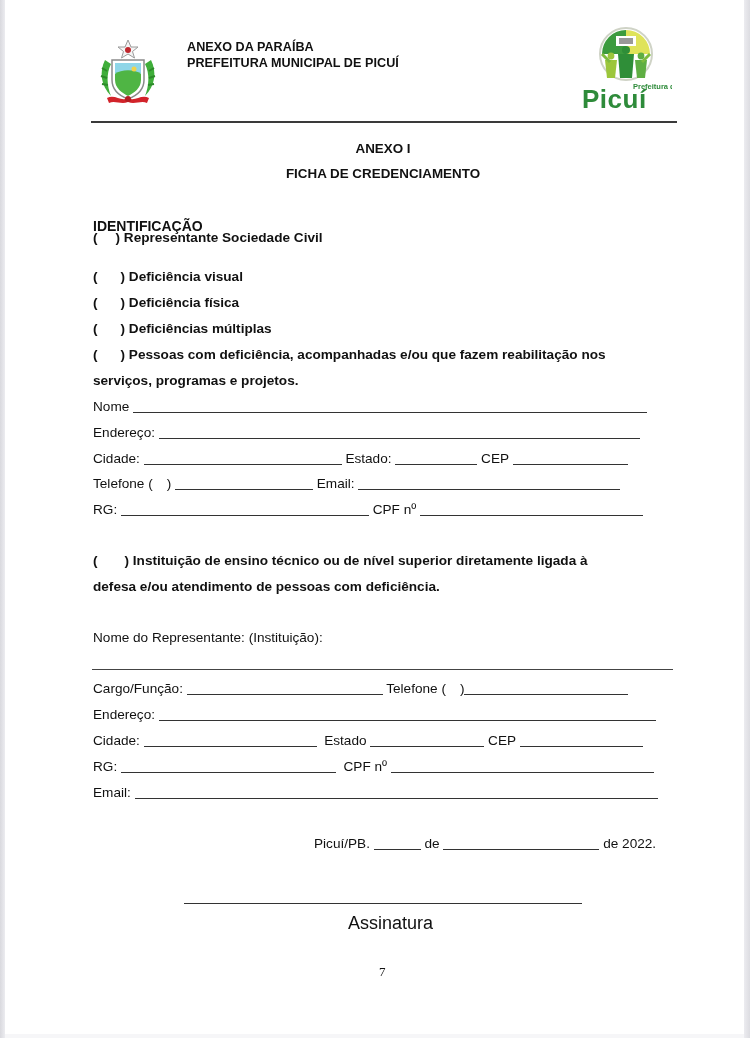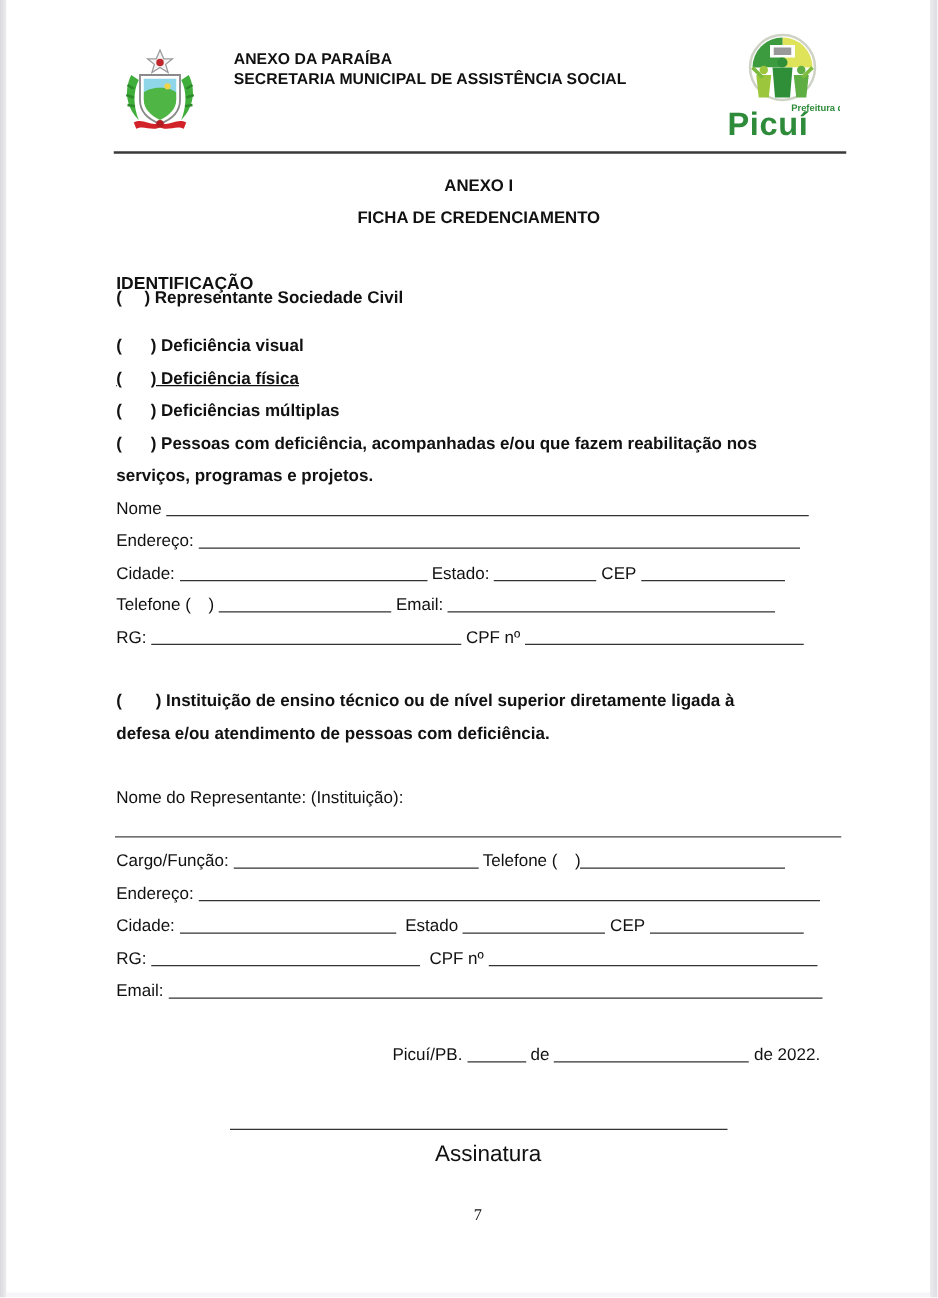--- a/index.html
+++ b/index.html
@@ -107,21 +107,21 @@
     <path d="M18,36 C24,31 38,31 44,36 L44,42 C44,50 37,55 31,58 C25,55 18,50 18,42 Z" fill="#4fb544"></path>
     <circle cx="37" cy="31" r="2.5" fill="#f1d34a"></circle>
 
     <path d="M10,60 C18,56 24,64 31,60 C38,64 44,56 52,60 L50,65 C44,62 38,67 31,64 C24,67 18,62 12,65 Z" fill="#d2232a"></path>
     <circle cx="31" cy="61" r="3" fill="#b21c22"></circle>
   </svg>
 </div>
 
 <div class="header-text">
   <div>ANEXO DA PARAÍBA</div>
-  <div>SECRETARIA MUNICIPAL DE ASSISTÊNCIA SOCIAL</div>
+  <div>PREFEITURA MUNICIPAL DE PICUÍ</div>
 </div>
 
 <div class="logo">
   <svg width="92" height="86" viewBox="0 0 92 86">
     <circle cx="46" cy="30" r="26" fill="#ffffff" stroke="#cfd3c6" stroke-width="2"></circle>
     <path d="M46,6 A24,24 0 0 1 70,30 L46,30 Z" fill="#dfe35a"></path>
     <path d="M46,6 A24,24 0 0 0 22,30 L46,30 Z" fill="#3c9b3e"></path>
     <path d="M28,30 L64,30 L64,38 C58,50 34,50 28,38 Z" fill="#ffffff"></path>
     <rect x="36" y="12" width="20" height="10" fill="#ffffff"></rect>
     <rect x="39" y="14" width="14" height="6" fill="#555" opacity="0.6"></rect>
@@ -145,21 +145,21 @@
 <div class="title t-form">FICHA DE CREDENCIAMENTO</div>
 
 <div class="line bold" style="top:218px;font-size:14px;">IDENTIFICAÇÃO</div>
 
 <div class="line bold" style="top:230px;text-align:right;">
   <span>(</span><span style="display:inline-block;width:18px;"></span><span>) Representante Sociedade Civil</span>
 </div>
 <div class="line bold" style="top:269px;">
   <span>(</span><span style="display:inline-block;width:23px;"></span><span>) Deficiência visual</span>
 </div>
-<div class="line bold" style="top:295px;text-decoration:underline;">
+<div class="line bold" style="top:295px;">
   <span>(</span><span style="display:inline-block;width:23px;"></span><span>) Deficiência física</span>
 </div>
 <div class="line bold" style="top:321px;">
   <span>(</span><span style="display:inline-block;width:23px;"></span><span>) Deficiências múltiplas</span>
 </div>
 <div class="line bold" style="top:347px;">
   <span>(</span><span style="display:inline-block;width:23px;"></span><span>) Pessoas com deficiência, acompanhadas e/ou que fazem reabilitação nos</span>
 </div>
 <div class="line bold" style="top:373px;">serviços, programas e projetos.</div>
 

